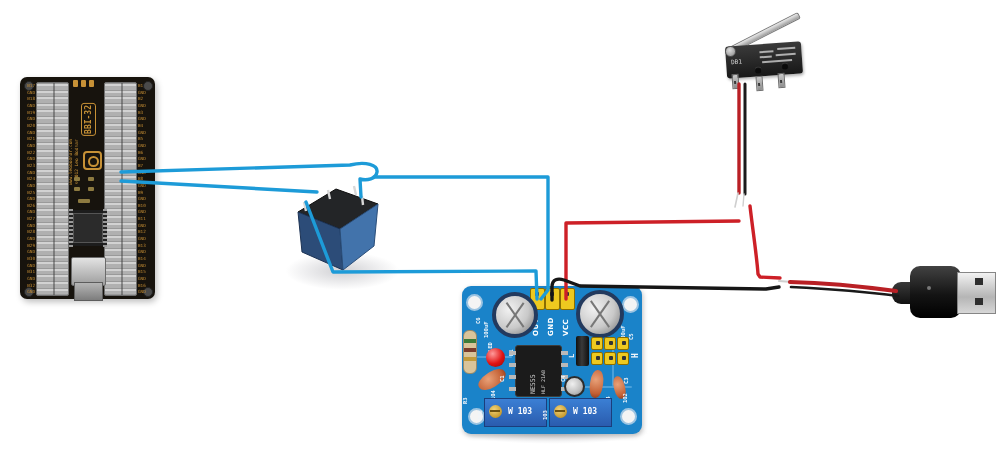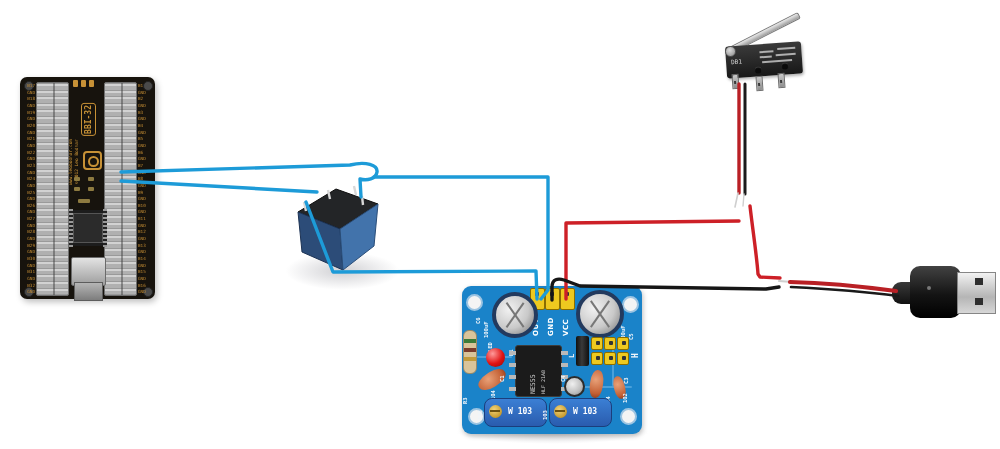--- a/index.html
+++ b/index.html
@@ -51,21 +51,21 @@
   .led{width:19px;height:19px;border-radius:50%;background:radial-gradient(circle at 35% 30%,#ff9a9a,#e01414 55%,#8f0606);}
   .resistor{width:12px;height:42px;border-radius:6px;
      background:linear-gradient(180deg,#d9c49a 0 18%,#3c7b38 18% 28%,#d9c49a 28% 40%,#7b3c2c 40% 50%,#d9c49a 50% 62%,#c29a3a 62% 72%,#d9c49a 72% 100%);
      border:1px solid #9a8a66;}
   .ic{width:45px;height:50px;background:#1b1b1b;border-radius:3px;border:1px solid #3c3c3c;}
   .icpin{position:absolute;width:7px;height:4px;background:#b9b9b9;}
   .ictext{color:#cfcfcf;font-size:6.5px;font-family:"DejaVu Sans Mono",monospace;line-height:8px;}
   .ocap{background:radial-gradient(circle at 40% 35%,#e8a178,#c35f33 70%,#8d3a1b);border-radius:45%;}
   .scap{border-radius:50%;background:radial-gradient(circle at 38% 35%,#f0f0f0,#bdbdbd 60%,#7e7e7e);border:2px solid #2c2c2c;}
   .jcap{width:13px;height:30px;background:linear-gradient(90deg,#101010,#3a3a3a 45%,#101010);border-radius:2px;}
-  .trimmer{width:61px;height:27px;background:linear-gradient(180deg,#3b7fd4,#2a5cae);border:1px solid #1b3e7c;border-radius:8px;text-align:right;}
+  .trimmer{width:61px;height:27px;background:linear-gradient(180deg,#3b7fd4,#2a5cae);border:1px solid #1b3e7c;border-radius:0;text-align:right;}
   .tscrew{width:13px;height:13px;border-radius:50%;background:radial-gradient(circle at 40% 35%,#f3d37a,#c79b2e 70%,#8f6c16);}
   .tscrew::after{content:"";position:absolute;left:1px;top:5px;width:10px;height:2px;background:#6d5210;}
   .ttext{color:#fff;font-size:8px;font-weight:bold;font-family:"DejaVu Sans Mono",monospace;}
 
   
   .swbody{width:76px;height:32px;background:linear-gradient(180deg,#3a3a3a,#181818);border-radius:3px;
           transform:rotate(-4deg);box-shadow:1px 2px 3px rgba(0,0,0,.3);}
   .swmark{position:absolute;background:#cfcfcf;opacity:.8;}
   .swdimple{position:absolute;width:7px;height:7px;border-radius:50%;background:#0b0b0b;box-shadow:inset 0 1px 1px #444;}
   .lever{width:80px;height:5px;background:linear-gradient(180deg,#e8e8e8,#9a9a9a);border:1px solid #777;

